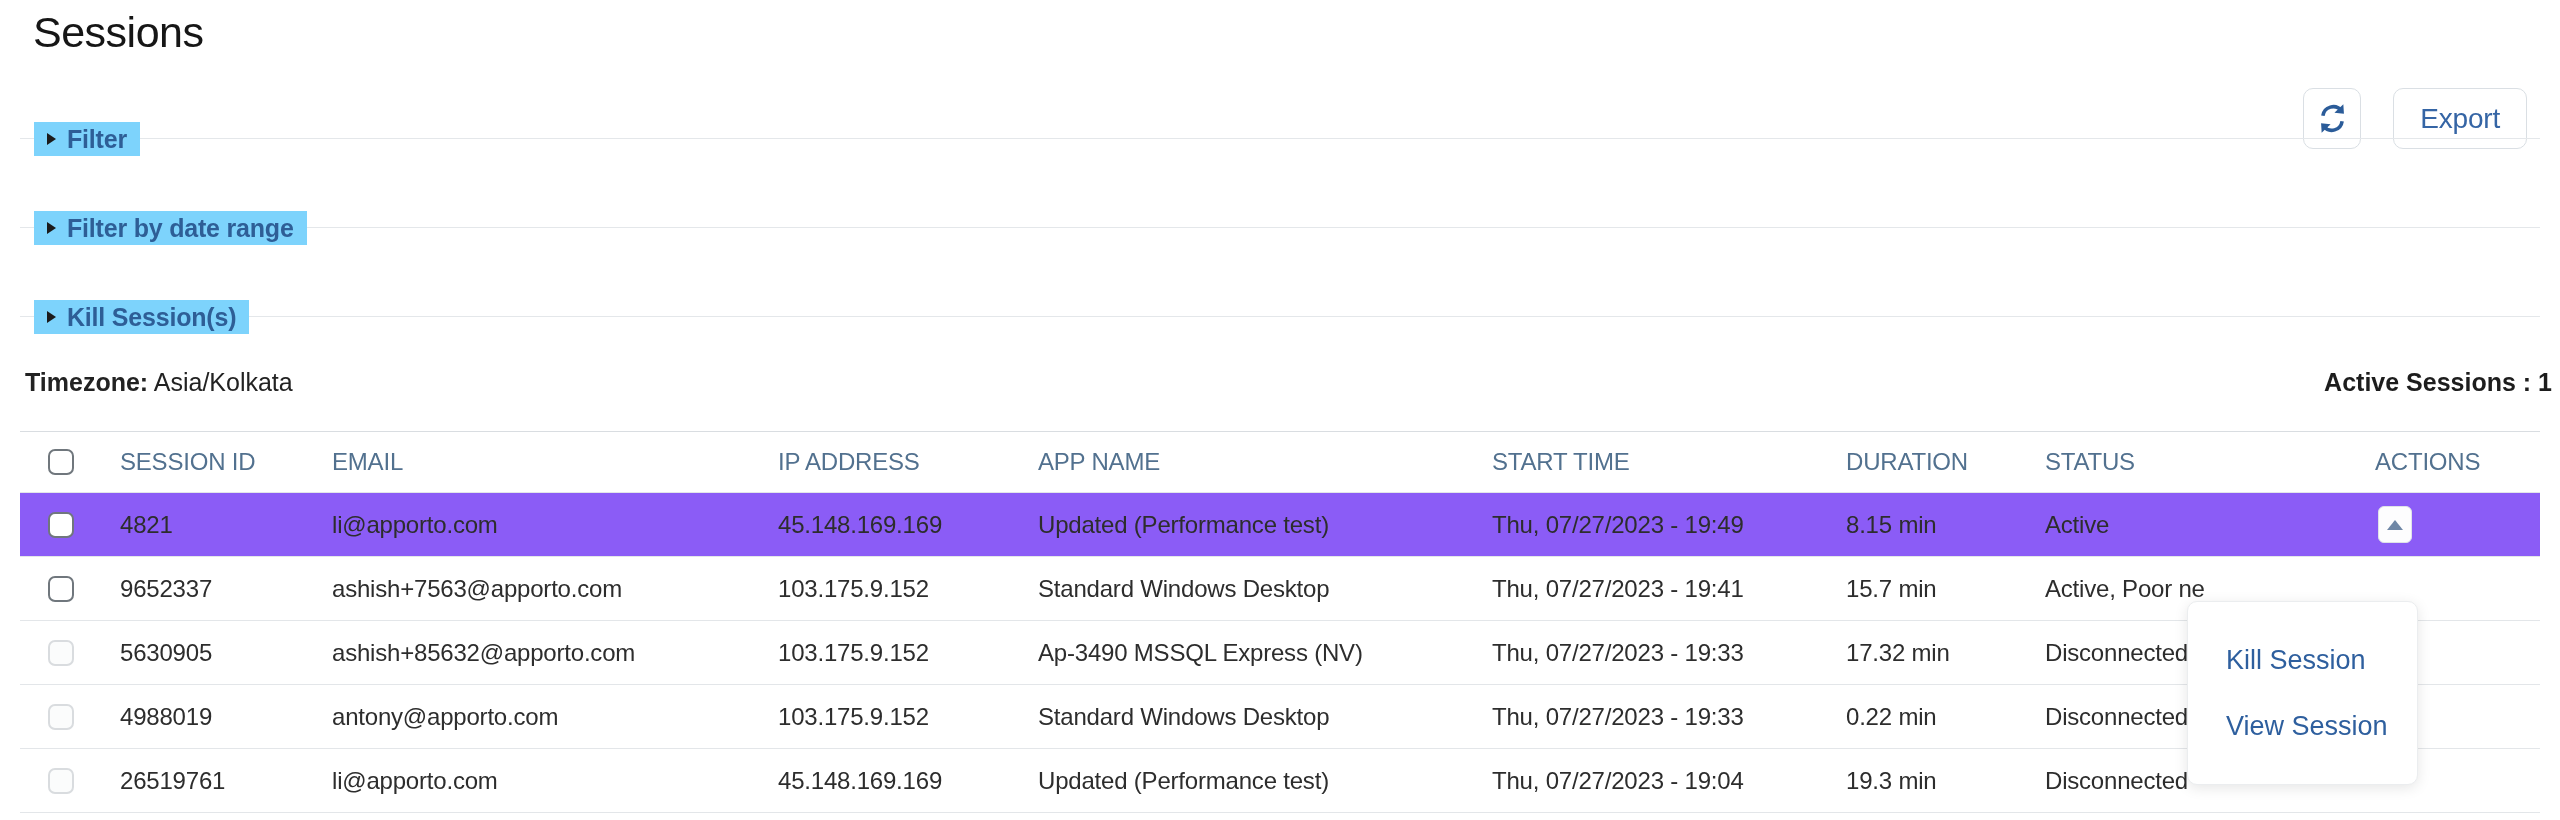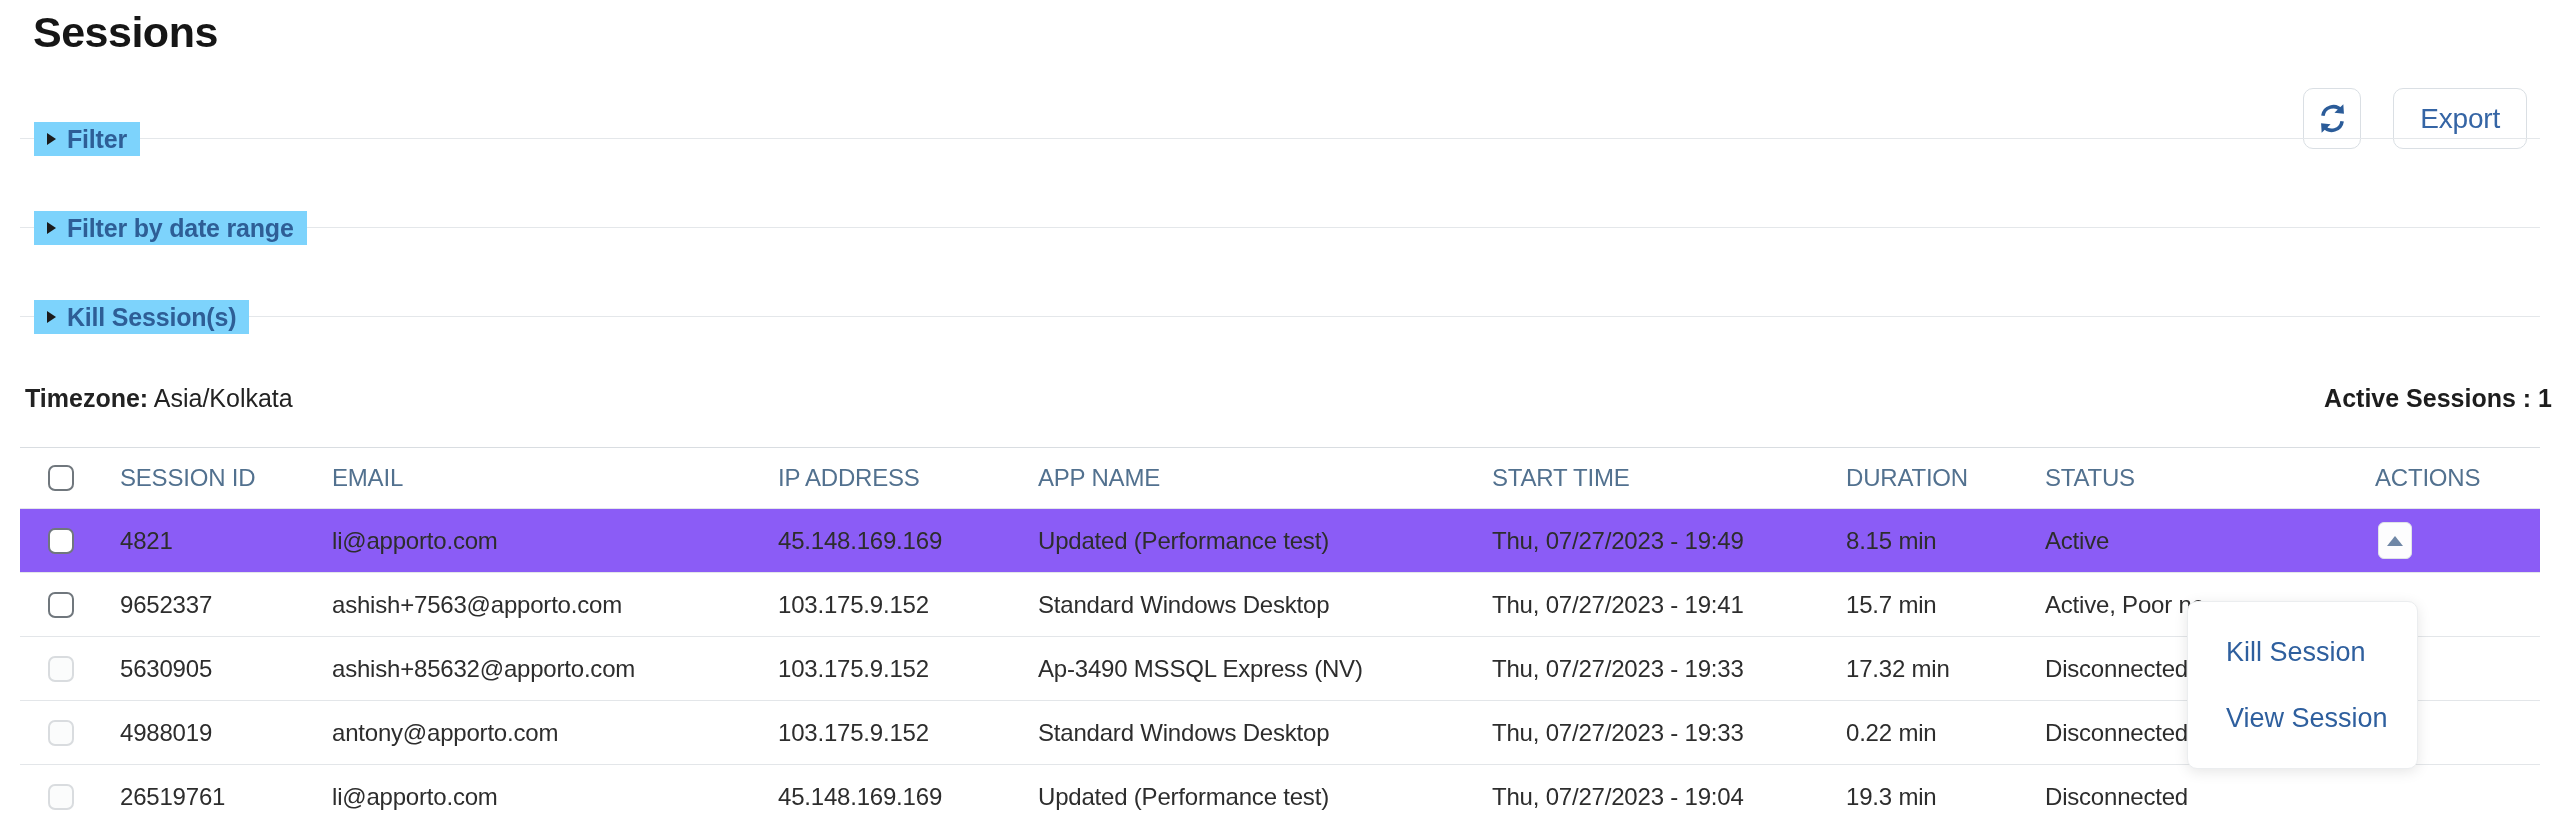--- a/index.html
+++ b/index.html
@@ -1,41 +1,41 @@
 <!DOCTYPE html>
 <html><head>
 <meta charset="utf-8">
 <style>
   * { margin:0; padding:0; box-sizing:border-box; }
   html,body { width:2560px; height:820px; overflow:hidden; background:#fff;
     font-family:"Liberation Sans","DejaVu Sans",sans-serif; }
   .page { position:relative; width:2560px; height:820px; background:#fff; }
 
   
-  .page-title { font-size:43px; font-weight:700; color:#161616; margin:8px 0 0 33px; letter-spacing:-0.5px; }
+  .page-title { font-size:43px; font-weight:400; color:#161616; margin:8px 0 0 33px; letter-spacing:-0.5px; }
 
   
   .toolbar { position:absolute; top:80px; right:33px; display:flex; gap:32px; }
   .btn { background:#fff; border:1px solid #dadfe4; border-radius:10px; height:61px;
          display:flex; align-items:center; justify-content:center; cursor:pointer; }
   .btn-refresh { width:58px; }
   .btn-export { padding:0 26px; font-size:28px; color:#3565a5; letter-spacing:-0.2px; }
 
   
   .section { position:relative; margin:0 20px; border-top:1px solid #e4e7ea; height:0; }
   .section-1 { margin-top:81px; }
   .section-2, .section-3 { margin-top:88px; }
   .legend { position:absolute; left:14px; top:-17px; background:#7dd3fc; padding:0 13px;
             display:flex; align-items:center; gap:11px; height:34px; cursor:pointer; }
   .tri { width:0; height:0; border-left:9px solid #1b1b1b; border-top:6px solid transparent;
          border-bottom:6px solid transparent; display:inline-block; }
   .sec-label { font-size:25px; font-weight:700; color:#2e5e96; letter-spacing:-0.2px; white-space:nowrap; }
 
   
-  .meta { display:flex; justify-content:space-between; align-items:baseline; margin:67px 8px 0 25px;gap:33px; }
+  .meta { display:flex; justify-content:space-between; align-items:baseline; margin:51px 8px 0 25px;gap:33px; }
   .tz { font-size:25px; color:#222; }
   .tz b { font-weight:700; }
   .active-sessions { font-size:25px; font-weight:700; color:#1d1d1d; }
 
   
   .table { margin:34px 20px 0 20px; border-top:1px solid #d9dde1; }
   .trow { display:grid; grid-template-columns:100px 212px 446px 260px 454px 354px 199px 330px 1fr;
           align-items:center; border-bottom:1px solid #e3e6e9; }
   .thead { height:61px; }
   .thead .cell { font-size:24px; color:#52718f; letter-spacing:-0.2px; }
@@ -49,21 +49,21 @@
 
   
   .caret-btn { width:34px; height:37px; border:1px solid #dfe3e7; border-radius:6px; background:#fdfdfe;
                display:flex; align-items:center; justify-content:center; cursor:pointer; margin-left:3px; }
   .caret-up { width:0; height:0; border-bottom:10px solid #6f87a6; border-left:8px solid transparent;
               border-right:8px solid transparent; }
 
   
   .menu { position:absolute; left:2187px; top:593px; width:231px; background:#fff;
           border:1px solid #ebedef; border-radius:10px; box-shadow:0 3px 14px rgba(0,0,0,0.10);
-          padding:23px 0; z-index:10; }
+          padding:31px 0; z-index:10; }
   .menu-item { font-size:27px; color:#2e5f9e; padding:10px 10px 10px 38px; line-height:34px;
                cursor:pointer; white-space:nowrap; }
   .menu-item + .menu-item { margin-top:12px; }
 </style>
 </head>
 <body>
 
 <div class="page">
 
   <h1 class="page-title">Sessions</h1>

